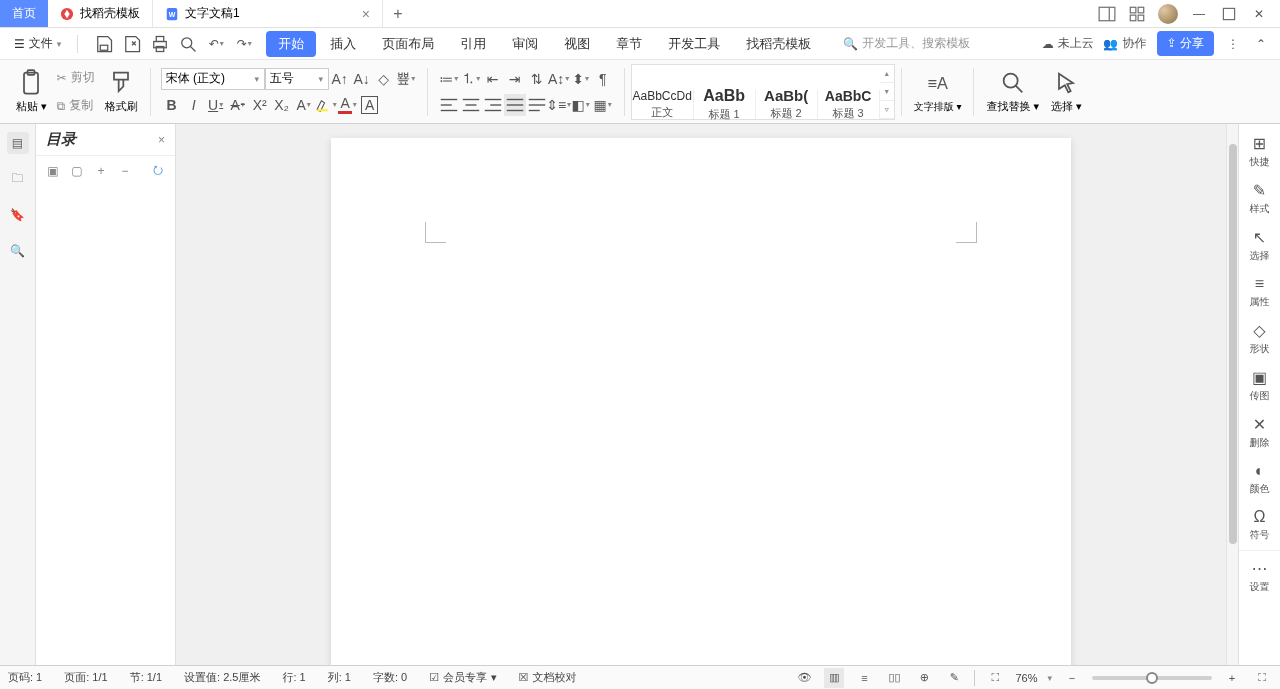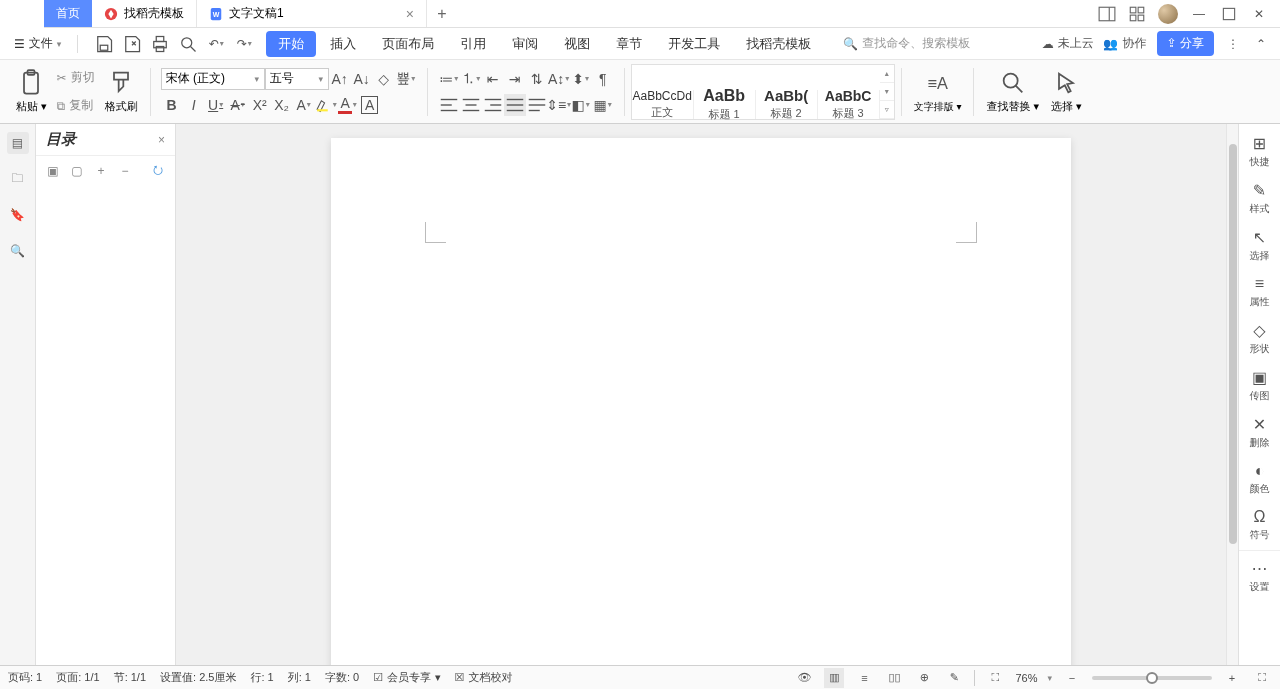--- a/index.html
+++ b/index.html
@@ -1,17 +1,17 @@
 <!DOCTYPE html>
 <html><head>
 <meta charset="utf-8">
 <style>
 * { margin: 0; padding: 0; box-sizing: border-box; user-select: none; }
 html, body { width: 1280px; height: 689px; font-family: "Microsoft YaHei", sans-serif; font-size: 12px; background: #fff; overflow: hidden; }
-.title-bar { height: 28px; display: flex; align-items: stretch; border-bottom: 1px solid #e0e0e0; margin-left: 44px; }
+.title-bar { height: 28px; display: flex; align-items: stretch; border-bottom: 1px solid #e0e0e0; }
 .tab { display: inline-flex; align-items: center; padding: 0 12px; border-right: 1px solid #e6e6e6; position: relative; cursor: pointer; gap: 6px; }
 .tab.home { background: #5a8cff; color: #fff; border: none; font-weight: 500; }
 .tab-icon { width: 14px; height: 14px; display: inline-block; }
 .tab-close { margin-left: 30px; color: #888; font-size: 14px; }
 .tab.doc { width: 230px; justify-content: flex-start; }
 .tab.doc .tab-close { margin-left: auto; }
 .tab-add { width: 30px; display: flex; align-items: center; justify-content: center; color: #666; font-size: 16px; cursor: pointer; }
 .title-right { margin-left: auto; display: flex; align-items: center; gap: 12px; padding-right: 12px; }
 .title-btn { width: 18px; height: 18px; display: inline-flex; align-items: center; justify-content: center; color: #555; cursor: pointer; }
 .avatar { width: 20px; height: 20px; border-radius: 50%; background: radial-gradient(circle at 30% 30%, #e0c9a6, #8b6f47); }
@@ -61,21 +61,21 @@
 .page { width: 740px; height: 1050px; background: #fff; box-shadow: 0 2px 8px rgba(0,0,0,.12); position: relative; }
 .page::before, .page::after { content: ""; position: absolute; width: 20px; height: 20px; border: 1px solid #bbb; }
 .page::before { top: 84px; left: 94px; border-right: none; border-top: none; }
 .page::after { top: 84px; right: 94px; border-left: none; border-top: none; }
 .right-rail { width: 42px; background: #fff; border-left: 1px solid #e0e0e0; display: flex; flex-direction: column; align-items: center; padding-top: 6px; gap: 4px; overflow: hidden; }
 .right-item { width: 40px; display: flex; flex-direction: column; align-items: center; padding: 4px 0; cursor: pointer; color: #555; }
 .right-item span:first-child { font-size: 16px; margin-bottom: 2px; }
 .right-item span:last-child { font-size: 10px; }
 .scroll-track { width: 12px; background: #f5f5f5; border-left: 1px solid #e5e5e5; position: relative; }
 .scroll-thumb { position: absolute; left: 2px; width: 8px; background: #c8c8c8; border-radius: 4px; }
-.status-bar { height: 24px; display: flex; align-items: center; padding: 0 8px; border-top: 1px solid #d0d0d0; background: #fafafa; font-size: 11px; color: #444; gap: 14px; }
+.status-bar { height: 24px; display: flex; align-items: center; padding: 0 8px; border-top: 1px solid #d0d0d0; background: #fafafa; font-size: 11px; color: #444; gap: 22px; }
 .status-right { margin-left: auto; display: flex; align-items: center; gap: 10px; }
 .zoom-track { width: 120px; height: 4px; background: #d0d0d0; border-radius: 2px; position: relative; cursor: pointer; }
 .zoom-thumb { position: absolute; top: -4px; width: 12px; height: 12px; background: #fff; border: 2px solid #888; border-radius: 50%; }
 .sb-btn { width: 20px; height: 20px; display: inline-flex; align-items: center; justify-content: center; color: #555; cursor: pointer; }
 svg { width: 100%; height: 100%; }
 </style>
 </head>
 <body>
 
 <div class="title-bar">
@@ -164,21 +164,21 @@
     <div class="ribbon-tab">页面布局</div>
     <div class="ribbon-tab">引用</div>
     <div class="ribbon-tab">审阅</div>
     <div class="ribbon-tab">视图</div>
     <div class="ribbon-tab">章节</div>
     <div class="ribbon-tab">开发工具</div>
     <div class="ribbon-tab">找稻壳模板</div>
   </div>
   <div class="search-cmd">
     <span>🔍</span>
-    <span>查找命令、搜索模板</span>
+    <span>开发工具、搜索模板</span>
   </div>
   <div class="menu-right">
     <div class="menu-right-btn">
       <span>☁</span>
       <span>未上云</span>
     </div>
     <div class="menu-right-btn">
       <span>👥</span>
       <span>协作</span>
     </div>

